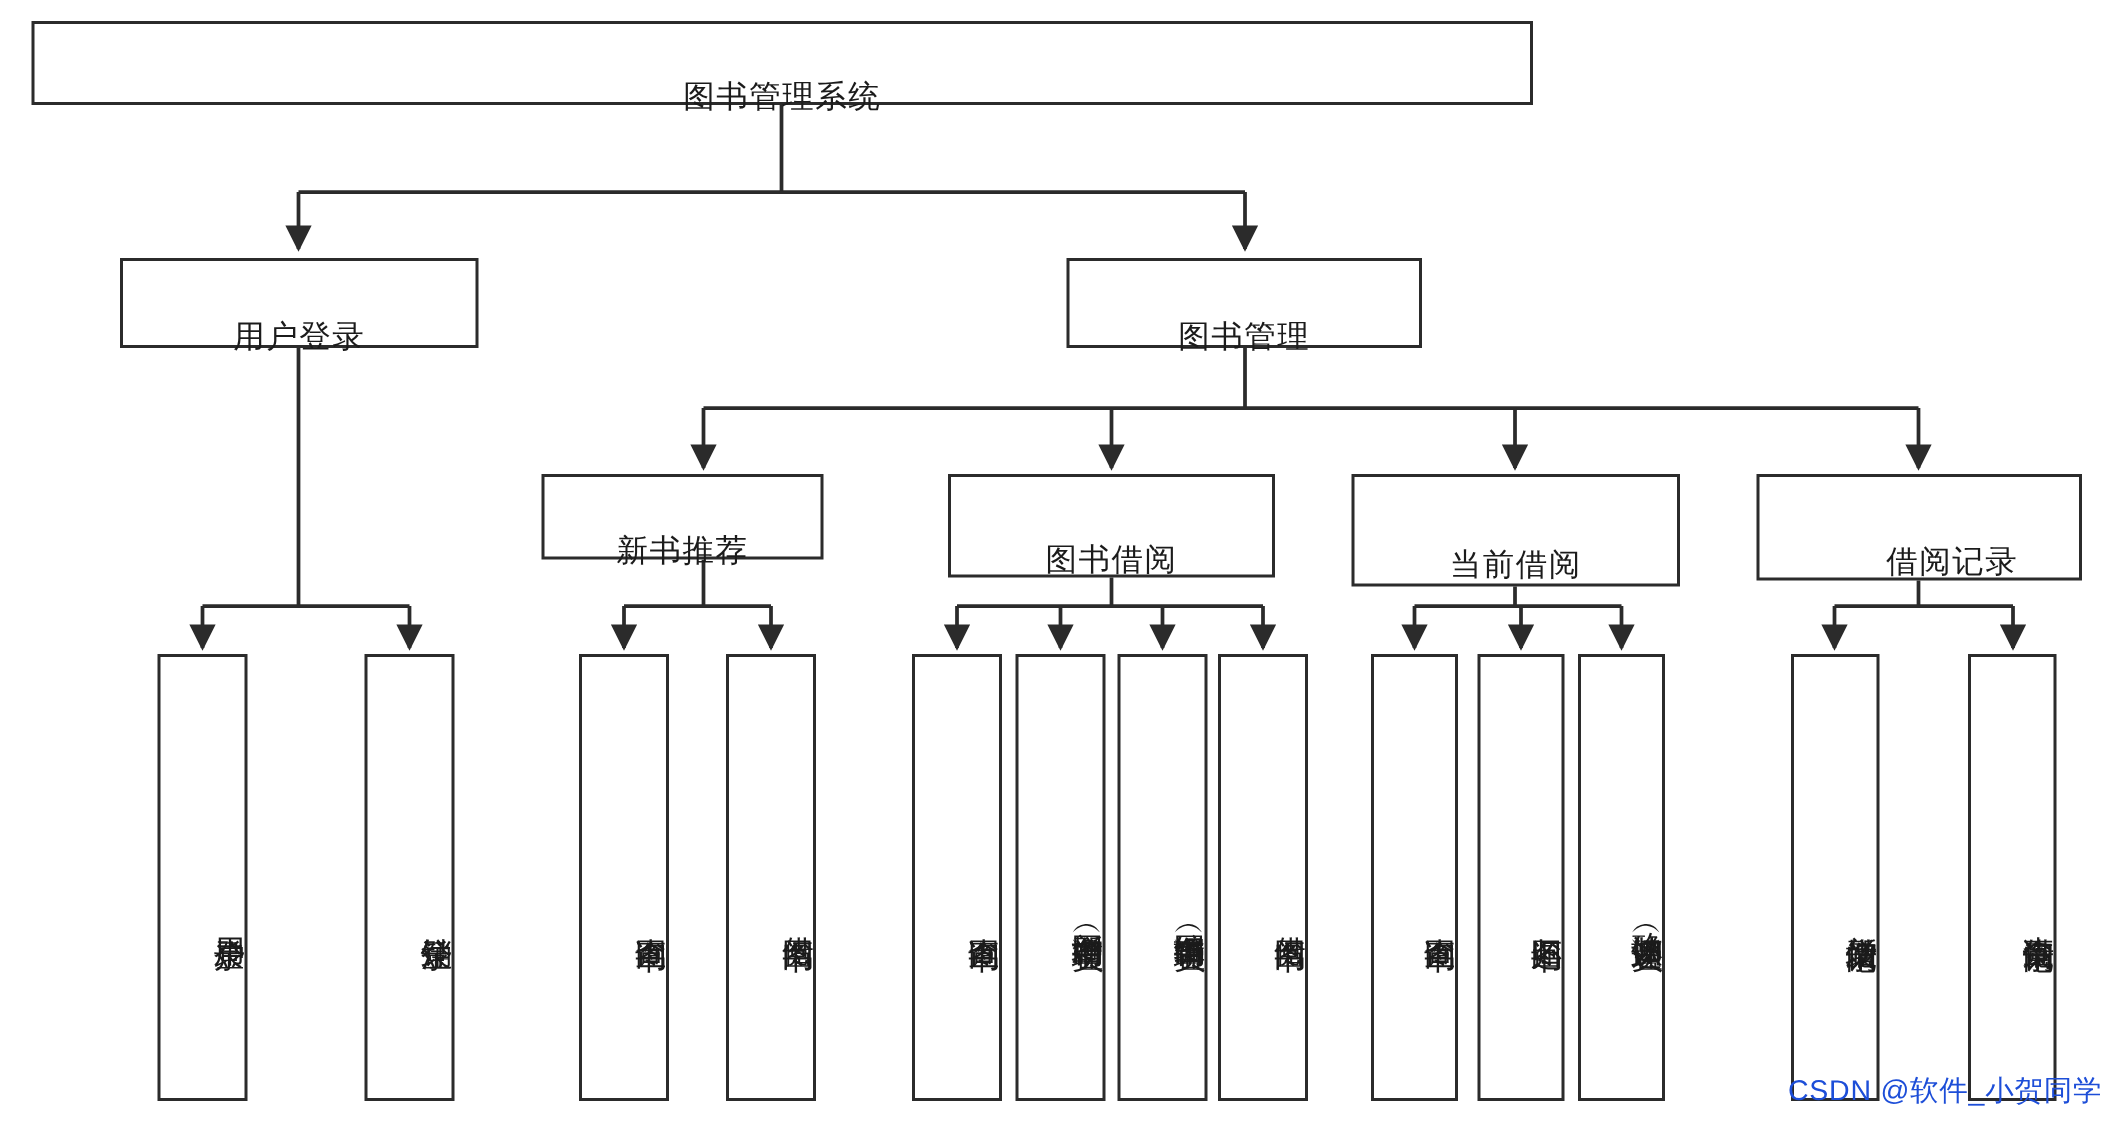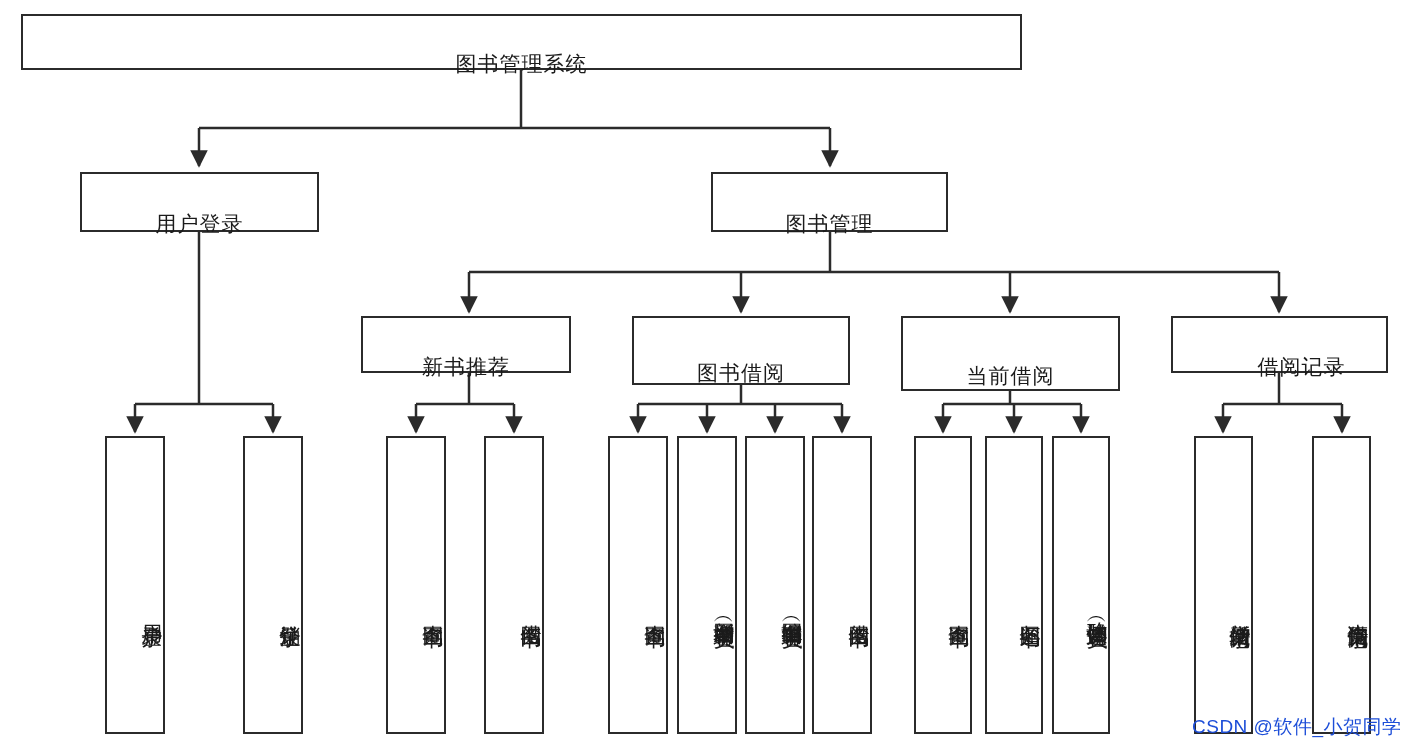--- a/index.html
+++ b/index.html
@@ -125,30 +125,30 @@
     <span class="node-label">图书管理系统</span>
   </div>
 
   <div class="node horiz" style="left:80px; top:172px; width:239px; height:60px;">
     <span class="node-label">用户登录</span>
   </div>
   <div class="node horiz" style="left:711px; top:172px; width:237px; height:60px;align-items:center;">
     <span class="node-label">图书管理</span>
   </div>
 
-  <div class="node horiz" style="left:361px; top:316px; width:210px; height:57px;text-align:right;">
+  <div class="node horiz" style="left:361px; top:316px; width:188px; height:57px;text-align:right;">
     <span class="node-label">新书推荐</span>
   </div>
   <div class="node horiz" style="left:632px; top:316px; width:218px; height:69px;">
     <span class="node-label">图书借阅</span>
   </div>
   <div class="node horiz" style="left:901px; top:316px; width:219px; height:75px;">
     <span class="node-label">当前借阅</span>
   </div>
-  <div class="node horiz" style="left:1171px; top:316px; width:217px; height:57px;padding-left:44px;">
+  <div class="node horiz" style="left:1171px; top:316px; width:217px; height:71px;padding-left:44px;">
     <span class="node-label">借阅记录</span>
   </div>
 
   <div class="node vert" style="left:105px; top:436px; width:60px; height:298px;">
     <span class="node-label">用户登录</span>
   </div>
   <div class="node vert" style="left:243px; top:436px; width:60px; height:298px;">
     <span class="node-label">注销登录</span>
   </div>
 

